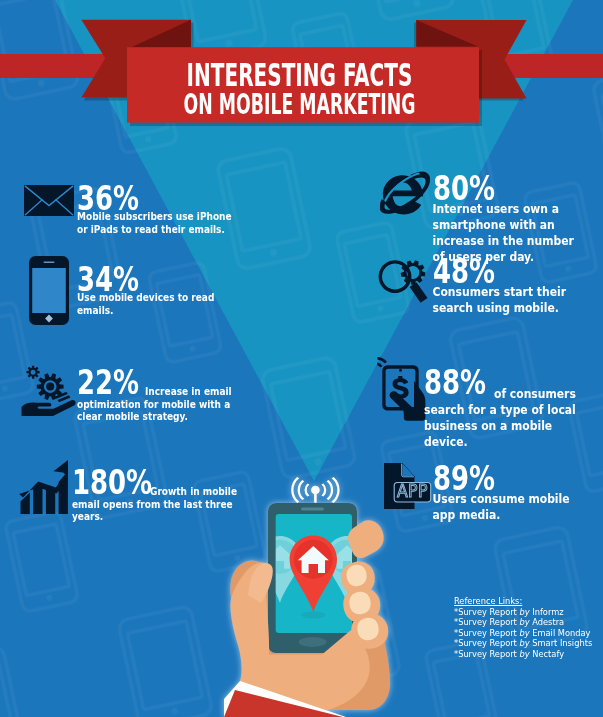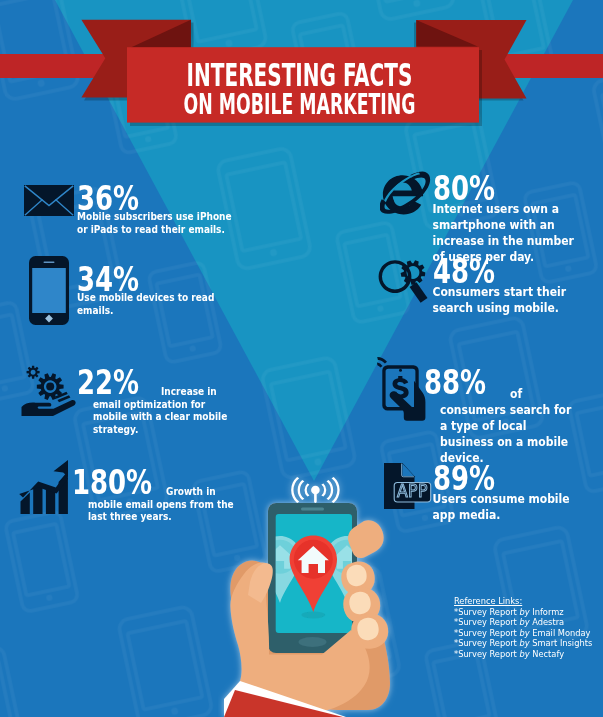--- a/index.html
+++ b/index.html
@@ -23,21 +23,21 @@
 
 .fact{position:absolute;}
 .pct{color:#fff;font-weight:bold;font-size:34.5px;line-height:26px;letter-spacing:0px;
      display:block;transform:scaleX(0.835);transform-origin:left top;height:26px;
      white-space:nowrap;}
 .desc{color:#fff;font-weight:bold;font-size:10px;line-height:12.7px;letter-spacing:0px;}
 .col-r .desc{font-size:12px;line-height:16px;}
 
 .inline .pctbox{position:absolute;left:0;top:-17px;height:26px;}
 .inline .pct{display:block;}
-.inline .desc{display:block;margin-left:16px;}
+.inline .desc{display:block;}
 .icon{position:absolute;}
 
 
 .refs{position:absolute;color:#fff;font-size:9.2px;line-height:10.6px;font-weight:normal;
   font-family:"DejaVu Sans Condensed","Liberation Sans",sans-serif;}
 .refs .rh{text-decoration:underline;text-underline-offset:1px;}
 .refs i{font-style:italic;}
 </style>
 </head>
 <body>

